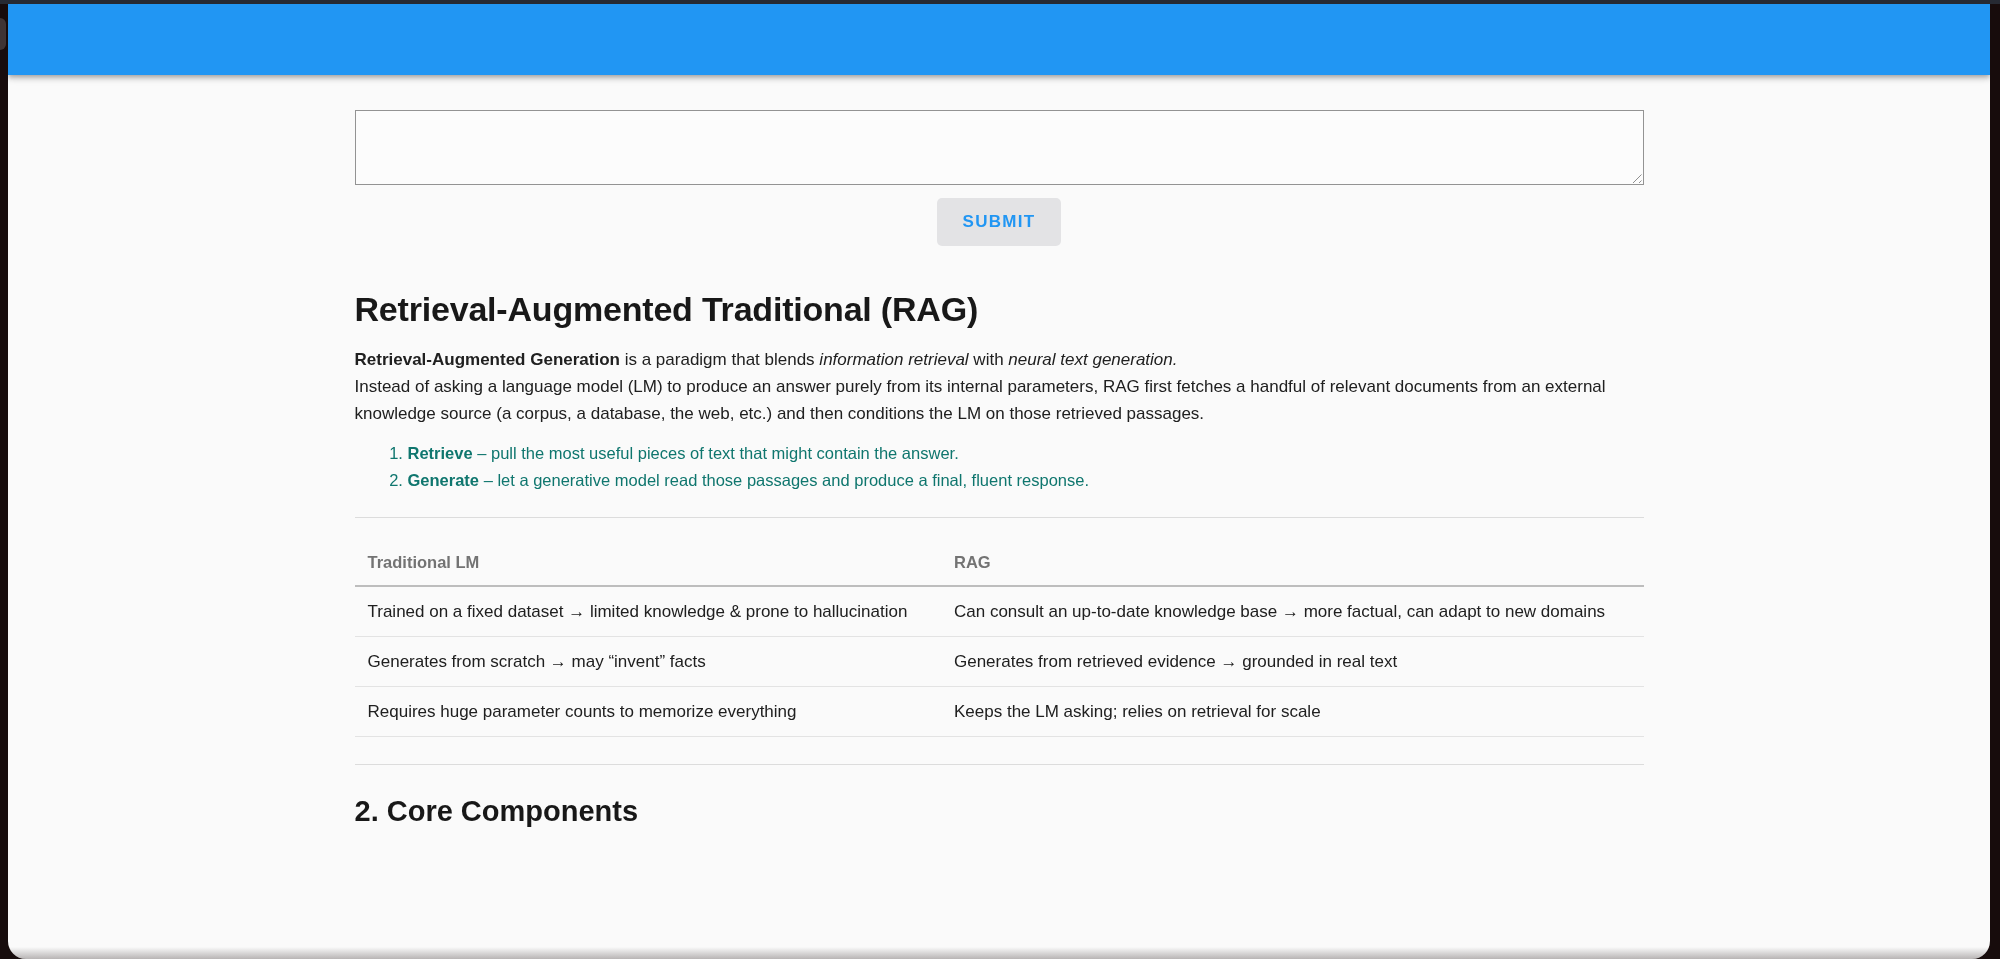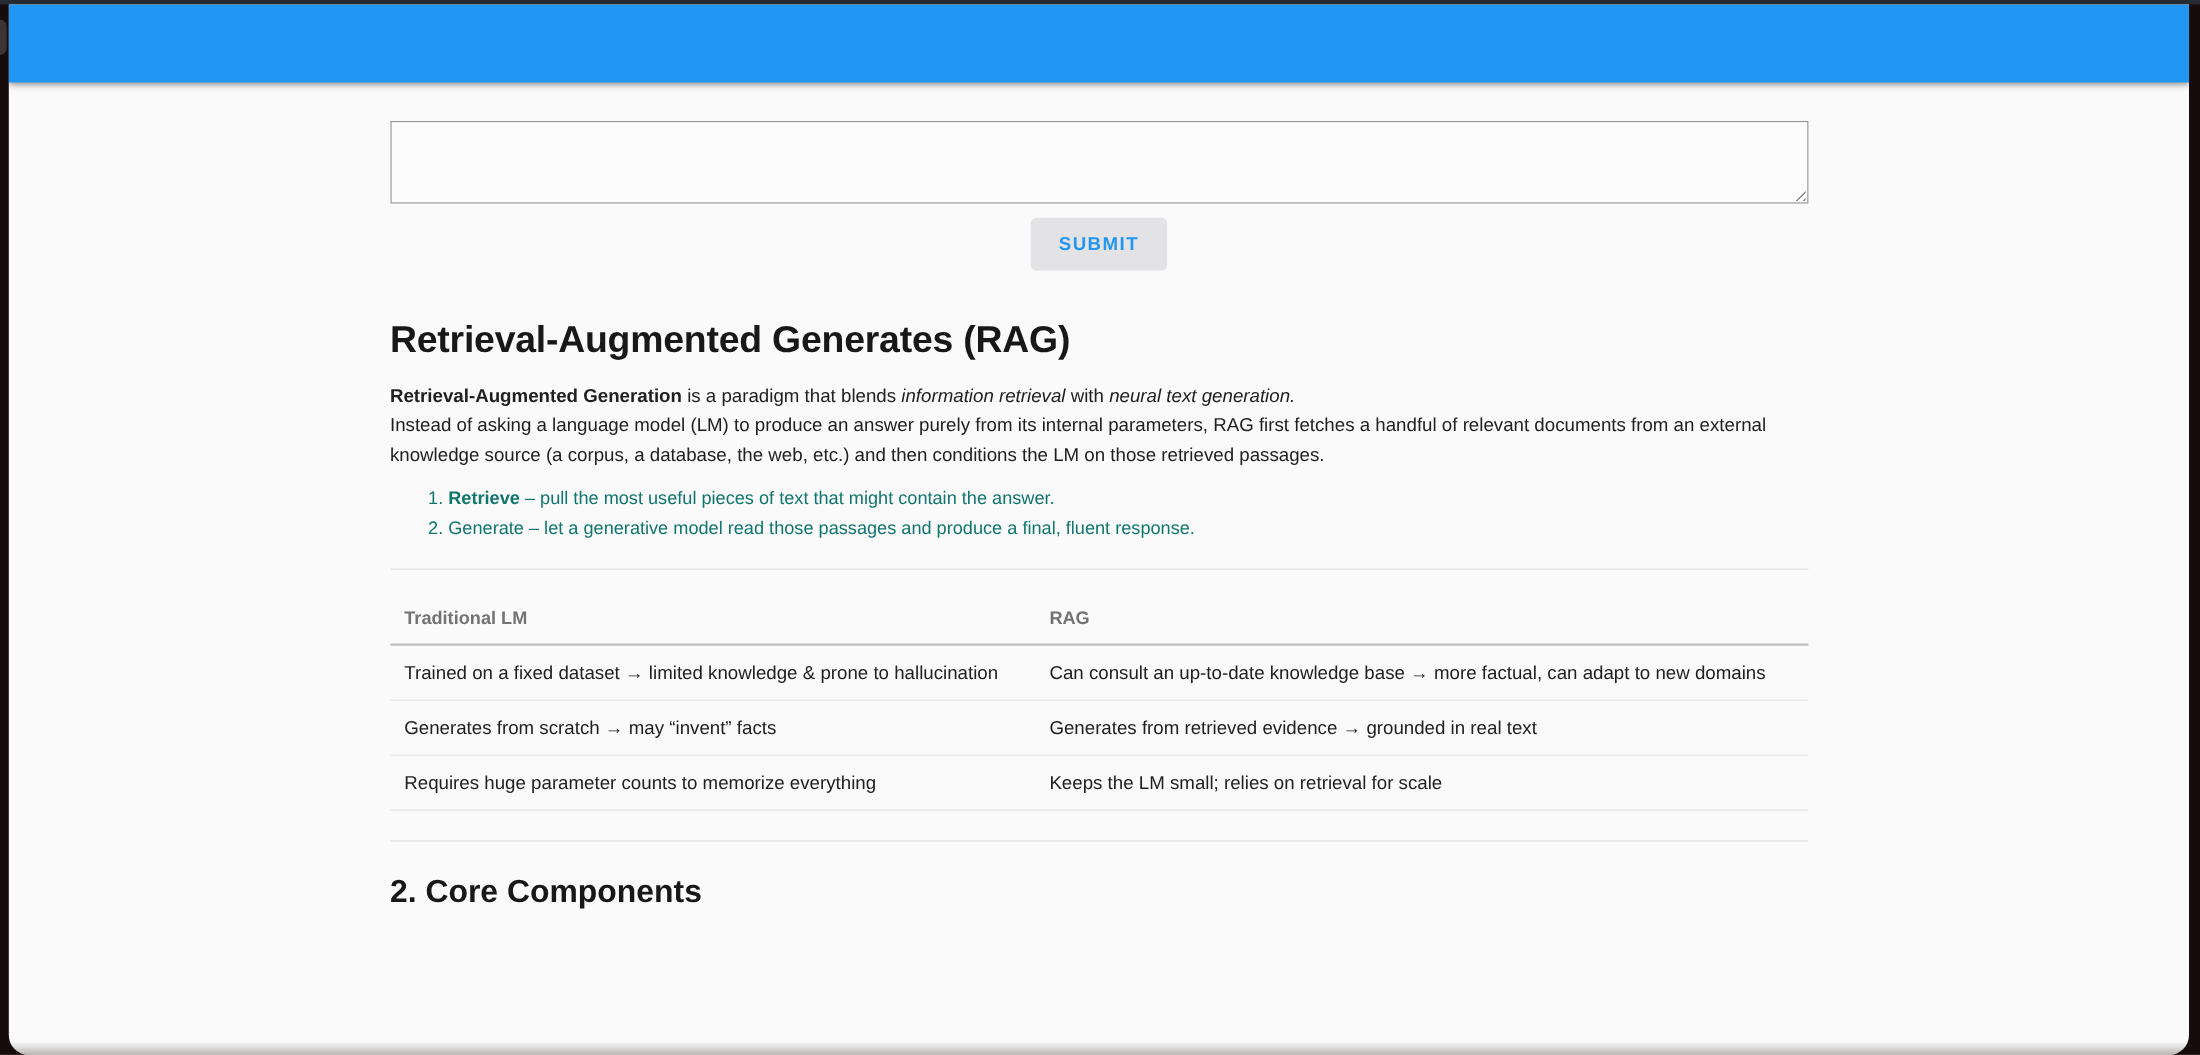--- a/index.html
+++ b/index.html
@@ -108,28 +108,28 @@
 
     <div class="ta-wrap">
       <textarea class="answer" placeholder="" style=""></textarea>
       <div class="resize-handle"></div>
     </div>
 
     <div class="btn-row">
       <button class="submit-btn">SUBMIT</button>
     </div>
 
-    <h1 class="doc-title">Retrieval-Augmented Generates (RAG)</h1>
+    <h1 class="doc-title">Retrieval-Augmented Traditional (RAG)</h1>
 
     <p class="intro body-text"><span style="font-weight: 700;">Retrieval-Augmented Generation</span><span> is a paradigm that blends </span><span style="font-style: italic;">information retrieval</span><span> with </span><span style="font-style: italic;">neural text generation.</span><br><span>Instead of asking a language model (LM) to produce an answer purely from its internal parameters, RAG first fetches a handful of relevant documents from an external knowledge source (a corpus, a database, the web, etc.) and then conditions the LM on those retrieved passages.</span></p>
 
 
     <ol class="steps">
       <li><span style="font-weight: 700;">Retrieve</span><span> – pull the most useful pieces of text that might contain the answer.</span></li>
-      <li><span style="font-weight: 400;">Generate</span><span> – let a generative model read those passages and produce a final, fluent response.</span></li>
+      <li><span style="font-weight: 700;">Generate</span><span> – let a generative model read those passages and produce a final, fluent response.</span></li>
     </ol>
 
     <hr class="rule">
 
 
     <table class="cmp">
       <colgroup>
           <col class="c1">
           <col class="c2">
         </colgroup>
@@ -143,21 +143,21 @@
         <tr>
           <td>Trained on a fixed dataset → limited knowledge &amp; prone to hallucination</td>
           <td>Can consult an up-to-date knowledge base → more factual, can adapt to new domains</td>
         </tr>
         <tr>
           <td>Generates from scratch → may “invent” facts</td>
           <td>Generates from retrieved evidence → grounded in real text</td>
         </tr>
         <tr>
           <td>Requires huge parameter counts to memorize everything</td>
-          <td>Keeps the LM small; relies on retrieval for scale</td>
+          <td>Keeps the LM asking; relies on retrieval for scale</td>
         </tr>
       </tbody>
     </table>
 
     <hr class="rule rule-2">
 
     <h2 class="section-h section-h-2">2. Core Components</h2>
 
   </main>
 </div>

